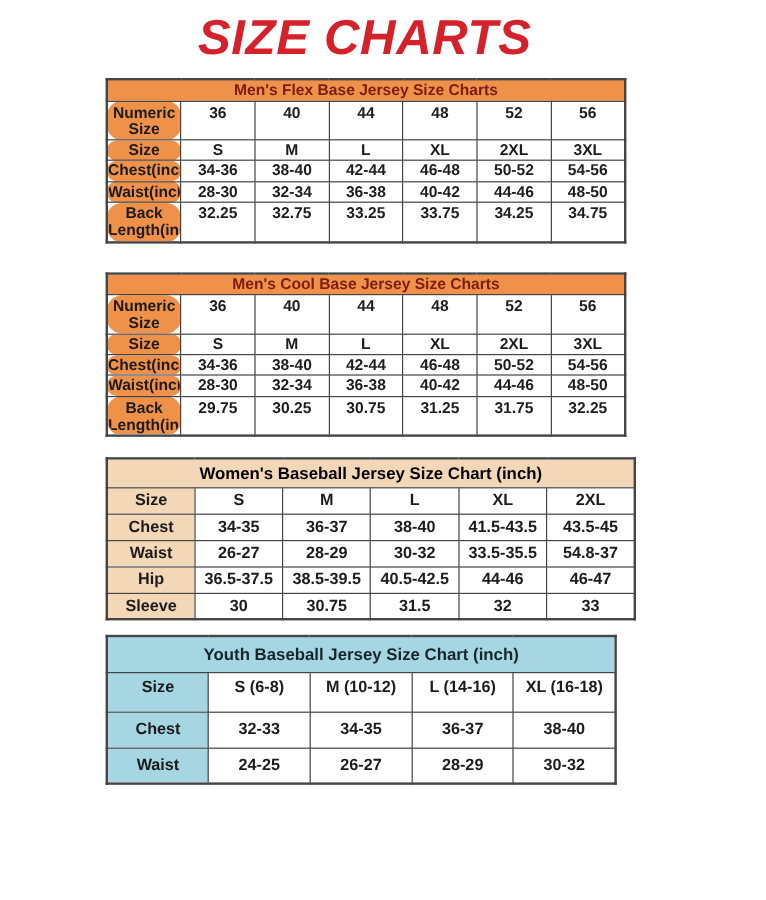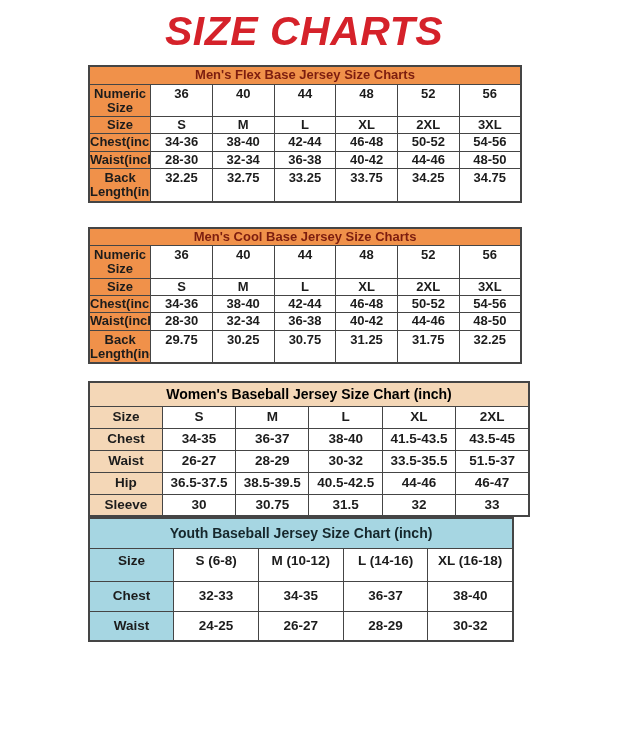--- a/index.html
+++ b/index.html
@@ -54,42 +54,42 @@
     font-size: 13px;
     color: var(--text);
     padding: 1px 0;
     line-height: 1.1;
     overflow: hidden;
   }
   .caption-row td { font-size: 13px; }
 
   
   .theme-orange .caption-row td { background: var(--orange); color: var(--maroon); height: 18px; }
-  .theme-orange .row-label      { background: var(--orange); }
+  .theme-orange .row-label      { background: var(--orange); border-radius: 13px; }
   .theme-peach  .caption-row td { background: var(--peach); color: #000000; height: 24px; font-size: 14px; }
   .theme-peach  .row-label      { background: var(--peach); }
   .theme-blue   .caption-row td { background: var(--blue); color: #16272c; height: 28px; font-size: 14px; }
   .theme-blue   .row-label      { background: var(--blue); }
 
   
   .tbl-mens-flex-base, .tbl-mens-cool-base { width: 434px; }
   .tbl-mens-flex-base td:first-child,
   .tbl-mens-cool-base td:first-child { width: 86px; }
   .tbl-mens-flex-base { margin-top: 12px; }
   .tbl-mens-cool-base { margin-top: 24px; }
   .tbl-mens-flex-base tr, .tbl-mens-cool-base tr { height: 16px; }
   .tbl-mens-flex-base .row-tall td,
   .tbl-mens-cool-base .row-tall td { height: 31px; vertical-align: top; padding-top: 2px; }
 
   .tbl-womens-baseball { width: 442px; margin-top: 17px; }
   .tbl-womens-baseball td:first-child { width: 72px; }
   .tbl-womens-baseball tr { height: 22px; }
   .tbl-womens-baseball td { font-size: 13.5px; }
 
-  .tbl-youth-baseball { width: 426px; margin-top: 0; }
+  .tbl-youth-baseball { width: 426px; margin-top: 12px; }
   .tbl-youth-baseball td:first-child { width: 86px; }
   .tbl-youth-baseball tr { height: 30px; }
   .tbl-youth-baseball td { font-size: 13.5px; }
   .tbl-youth-baseball .row-tall td { height: 33px; vertical-align: top; padding-top: 5px; }
 </style>
 </head>
 <body>
 
 <div class="page">
   <div class="title">SIZE CHARTS</div>
@@ -218,21 +218,21 @@
             <td>38-40</td>
             <td>41.5-43.5</td>
             <td>43.5-45</td>
           </tr>
           <tr>
             <td class="row-label">Waist</td>
             <td>26-27</td>
             <td>28-29</td>
             <td>30-32</td>
             <td>33.5-35.5</td>
-            <td>51.5-37</td>
+            <td>54.8-37</td>
           </tr>
           <tr>
             <td class="row-label">Hip</td>
             <td>36.5-37.5</td>
             <td>38.5-39.5</td>
             <td>40.5-42.5</td>
             <td>44-46</td>
             <td>46-47</td>
           </tr>
           <tr>

